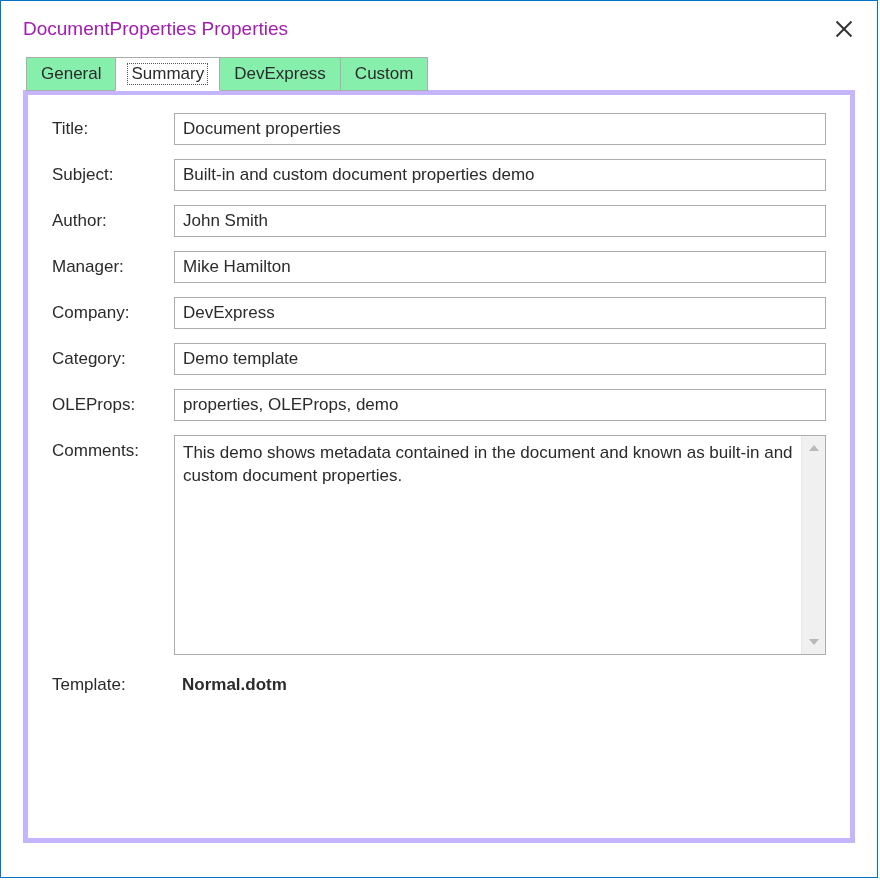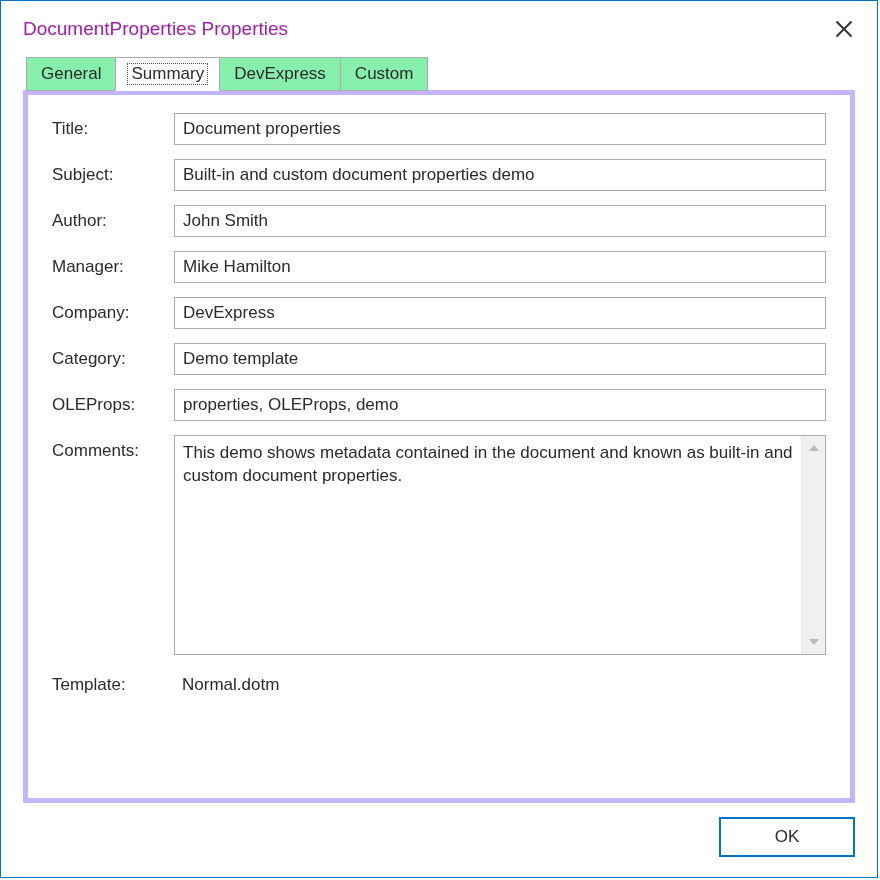--- a/index.html
+++ b/index.html
@@ -154,20 +154,21 @@
       color: #b8b8b8;
     }
     .scroll-arrow svg {
       width: 12px;
       height: 12px;
     }
     .readonly-value {
       font-size: 17px;
       color: #2b2b2b;
       padding: 6px 8px 6px 8px;
+      font-weight: bold;
     }
     .button-row {
       display: flex;
       justify-content: flex-end;
       gap: 14px;
       padding: 14px 22px 20px 0;
     }
     .btn {
       min-width: 136px;
       height: 40px;
@@ -246,15 +247,14 @@
         </div>
 
         <div class="field-label">Template:</div>
         <div class="readonly-value">Normal.dotm</div>
 
       </div>
     </div>
   </div>
 
   <div class="button-row">
-    <button class="btn primary">OK</button>
   </div>
 </div>
 
 </body></html>

